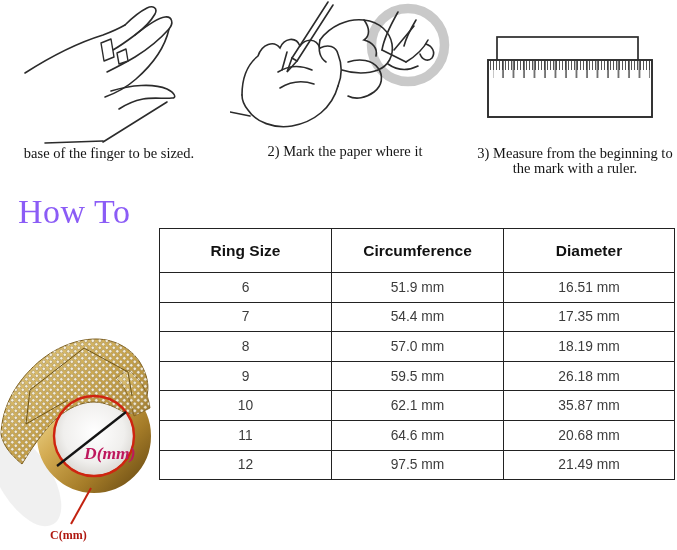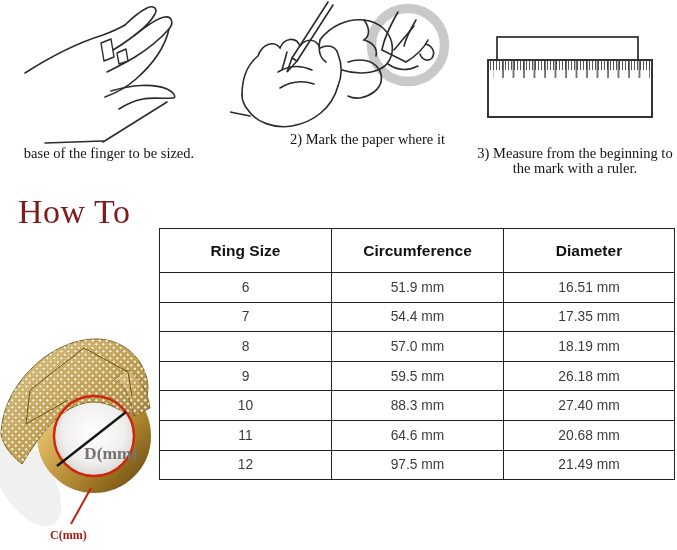--- a/index.html
+++ b/index.html
@@ -10,42 +10,42 @@
     font-family:"Liberation Serif", serif; color:#161616;
   }
   .illus { position:absolute; }
   .caption {
     position:absolute; text-align:center;
     font-size:14.5px; line-height:15px; color:#141414;
     font-family:"Liberation Serif", serif;
   }
   .heading-line {
     position:absolute; font-size:34px; line-height:34px;
-    color:#7f1d1d; letter-spacing:0.5px;
+    color:#8b5cf6; letter-spacing:0.5px;
     font-family:"Liberation Serif", serif;
   }
   table.size {
     position:absolute; left:159px; top:228px; width:515px;
     border-collapse:collapse; table-layout:fixed;
     font-family:"Liberation Sans", sans-serif;
     background:#fff;
   }
   table.size th, table.size td {
     border:1.6px solid #222; text-align:center; vertical-align:middle;
   }
   table.size th {
     height:44px; font-size:15.5px; font-weight:bold; color:#111;margin-top:16px;
   }
   table.size td {
     height:29.6px; font-size:13.8px; color:#3c3c3c; font-weight:400;
   }
   .annot-label {
     position:absolute; font-family:"Liberation Serif", serif; font-weight:bold;
   }
-  .d-label { left:84px; top:443px; font-size:17.5px; color:#737373; }
+  .d-label { left:84px; top:443px; font-size:17.5px; color:#be185d;font-style:italic; }
   .c-label { left:50px; top:528px; font-size:12px; color:#b01810; }
 </style>
 </head>
 <body>
 
 <div class="canvas">
 
   <svg class="illus" style="left:15px; top:5px;" width="205" height="142" viewBox="0 0 205 142">
     <g fill="none" stroke="#2b2b2b" stroke-width="1.6" stroke-linecap="round">
       <path d="M 10,68 C 35,52 62,38 88,30 C 96,27 103,24 110,20"></path>
@@ -105,21 +105,21 @@
     </defs>
     <rect x="17" y="9" width="141" height="25" fill="#ffffff" stroke="#2b2b2b" stroke-width="1.7"></rect>
     <rect x="8" y="32" width="164" height="57" fill="#ffffff" stroke="#2b2b2b" stroke-width="1.9"></rect>
     <rect x="10" y="33" width="160" height="9" fill="url(#fineTicks)"></rect>
     <rect x="13" y="33" width="157" height="17" fill="url(#midTicks)"></rect>
   </svg>
 
   <div class="caption" style="left:10px; top:146px; width:198px;">
     <div>base of the finger to be sized.</div>
   </div>
-  <div class="caption" style="left:245px; top:132px; width:200px;text-align:right;">
+  <div class="caption" style="left:245px; top:144px; width:200px;">
     <div>2) Mark the paper where it</div>
   </div>
   <div class="caption" style="left:468px; top:146px; width:214px;">
     <div>3) Measure from the beginning to</div>
     <div>the mark with a ruler.</div>
   </div>
 
   <div class="heading-line" style="left:18px; top:195px;">How To</div>
 
   <table class="size">
@@ -151,22 +151,22 @@
         <td>57.0 mm</td>
         <td>18.19 mm</td>
       </tr>
       <tr>
         <td>9</td>
         <td>59.5 mm</td>
         <td>26.18 mm</td>
       </tr>
       <tr>
         <td>10</td>
-        <td>88.3 mm</td>
-        <td>27.40 mm</td>
+        <td>62.1 mm</td>
+        <td>35.87 mm</td>
       </tr>
       <tr>
         <td>11</td>
         <td>64.6 mm</td>
         <td>20.68 mm</td>
       </tr>
       <tr>
         <td>12</td>
         <td>97.5 mm</td>
         <td>21.49 mm</td>

